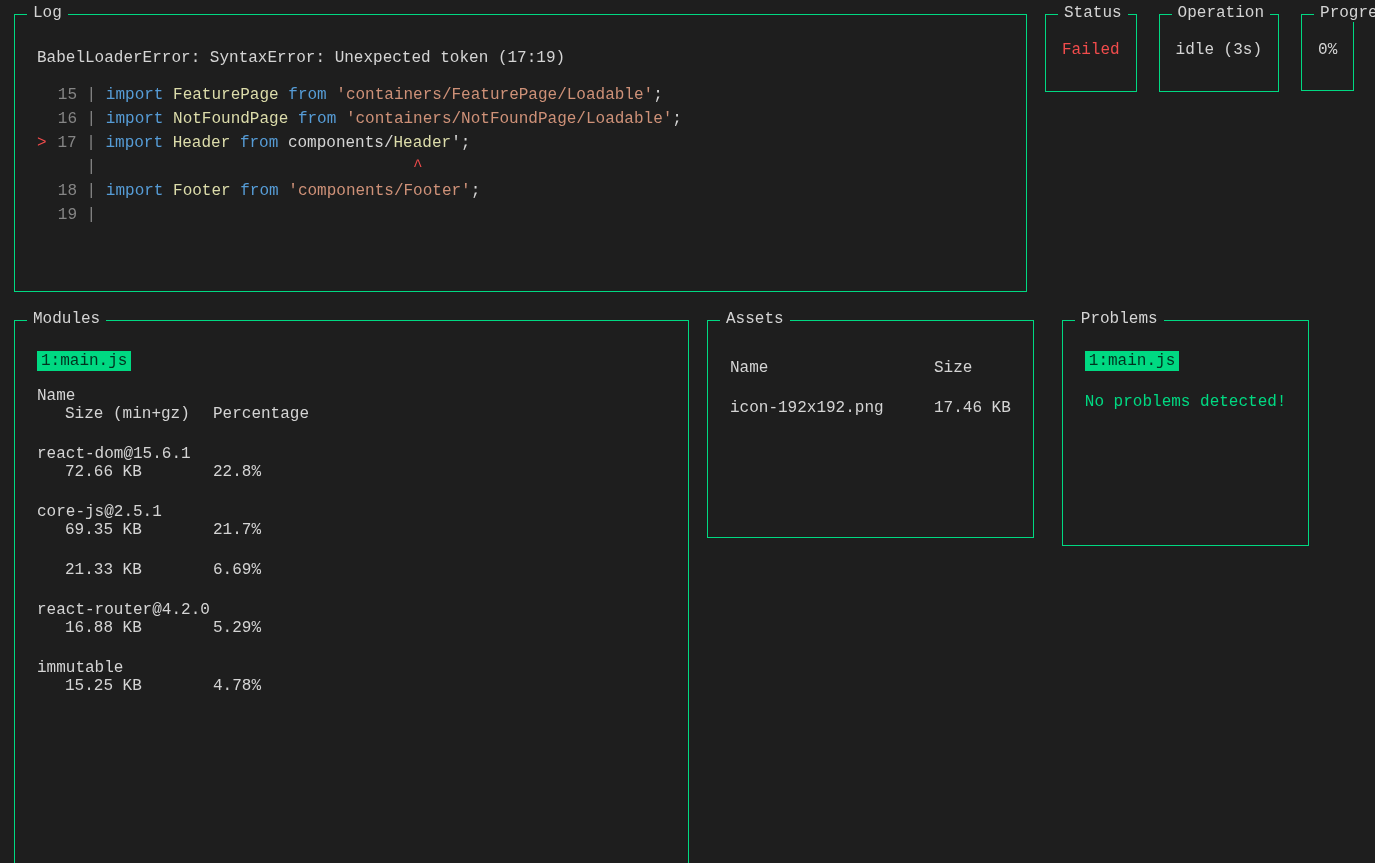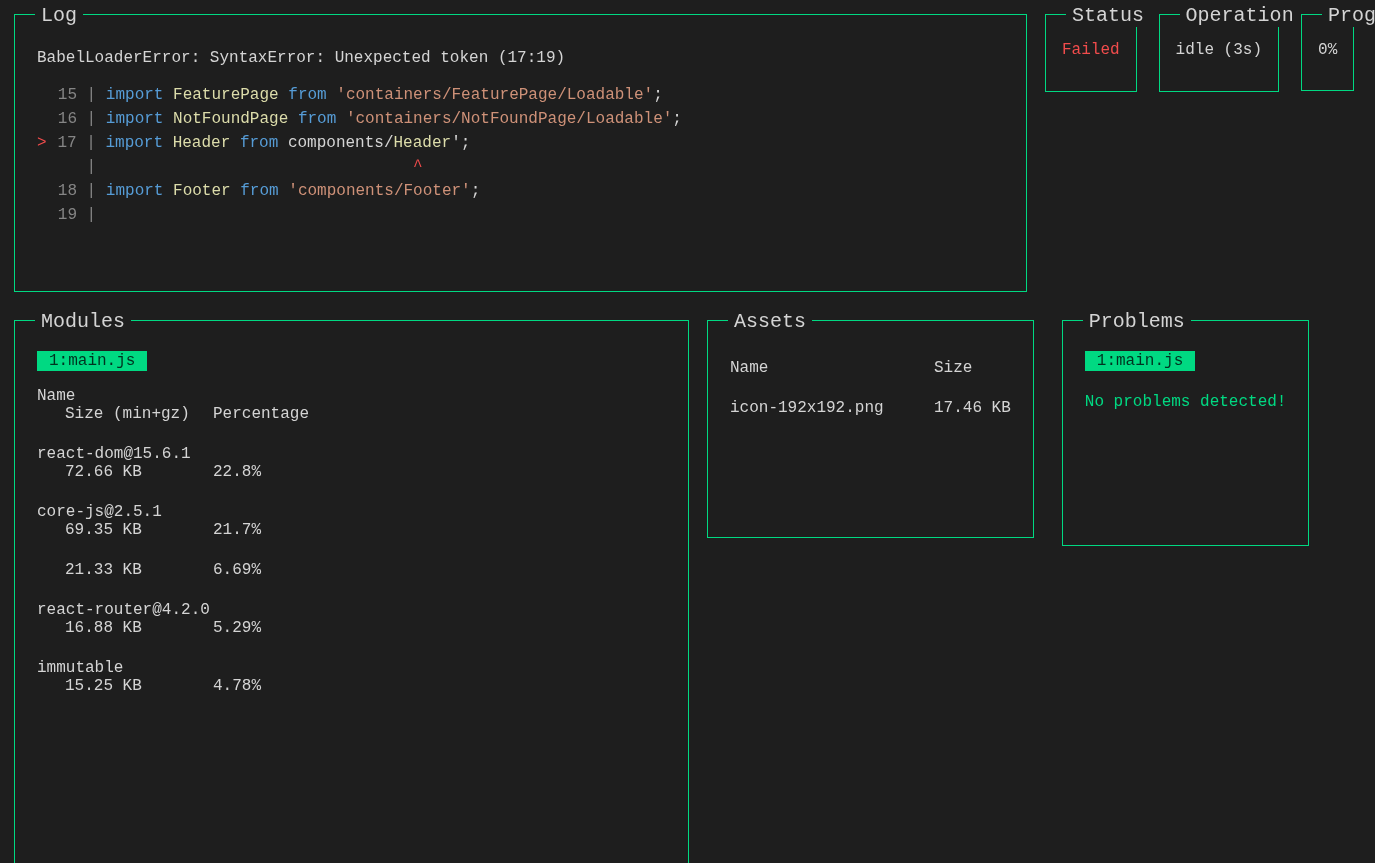--- a/index.html
+++ b/index.html
@@ -14,25 +14,25 @@
     overflow: hidden;
   }
   .panel {
     border: 1px solid #00d982;
     position: relative;
     padding: 20px 22px;
   }
   .panel-title {
     position: absolute;
     top: -11px;
-    left: 20px;
+    left: 12px;
     background: #1e1e1e;
     padding: 0 6px;
     color: #d4d4d4;
-    font-size: 20px;
+    font-size: 16px;
   }
   .top-row {
     display: flex;
     gap: 18px;
     margin-bottom: 28px;
   }
   .log-panel {
     flex: 1;
     height: 278px;
   }
@@ -69,21 +69,21 @@
   }
   .problems-panel {
     height: 226px;
     padding: 30px 22px 20px 22px;
   }
   .failed { color: #f14c4c; }
   .green { color: #00d982; }
   .blue-bg {
     background: #00d982;
     color: #003320;
-    padding: 1px 12px;
+    padding: 1px 4px;
     display: inline-block;
     text-align: center;
   }
   .code-line {
     white-space: pre;
     line-height: 1.5;
   }
   .line-num {
     color: #858585;
     display: inline-block;

